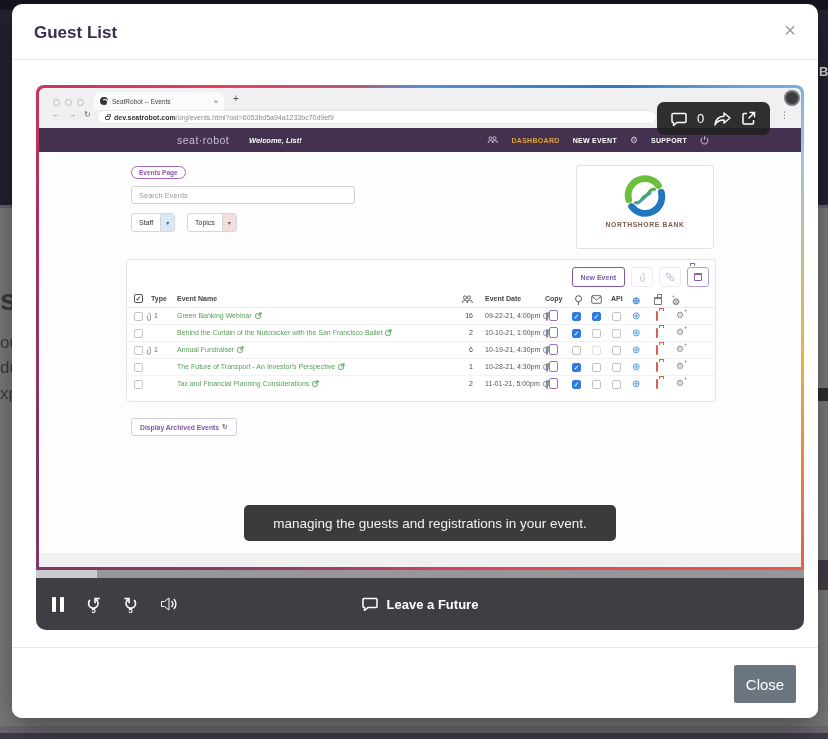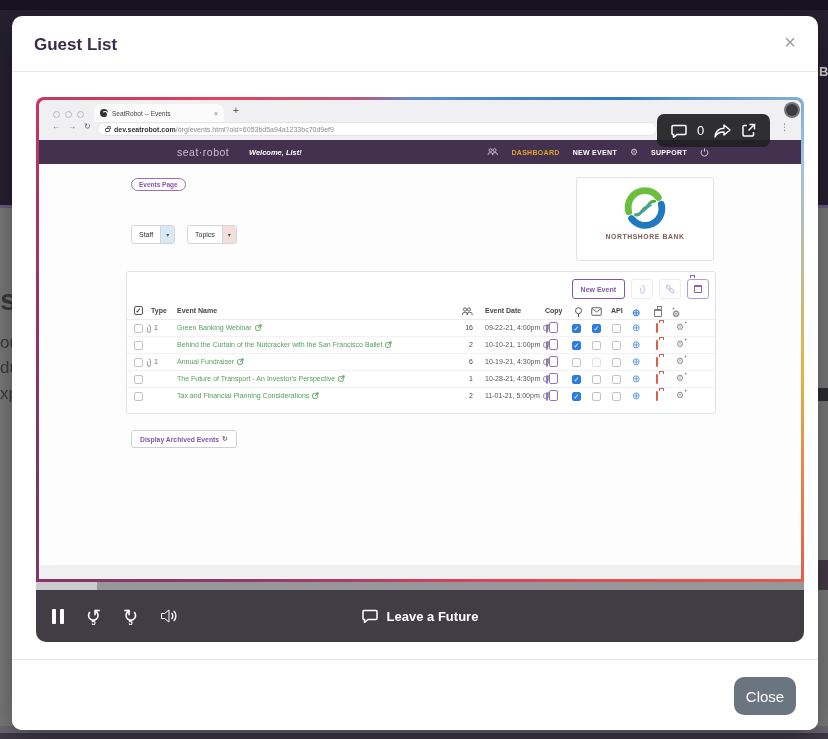--- a/index.html
+++ b/index.html
@@ -15,29 +15,29 @@
   .bg-frag { position:absolute; color:#3c3c40; z-index:1; }
   .frag-st { left:0; top:283px; font-size:30px; font-weight:bold; }
   .frag-ou { left:0; top:333px; font-size:17px; }
   .frag-du { left:0; top:358px; font-size:17px; }
   .frag-xp { left:0; top:384px; font-size:17px; }
   .frag-B  { left:819px; top:64px; font-size:13px; font-weight:bold; color:#d8d8dc; }
   .bg-rblock1 { position:absolute; left:818px; top:388px; width:10px; height:13px; background:#2f2f31; }
   .bg-rblock2 { position:absolute; left:818px; top:560px; width:10px; height:30px; background:#473c49; }
 
   
-  .modal { position:absolute; left:12px; top:16px; width:806px; height:714px; background:#fff;
+  .modal { position:absolute; left:12px; top:4px; width:806px; height:714px; background:#fff;
            border-radius:10px; box-shadow:0 12px 34px rgba(0,0,0,.4); z-index:5; }
   .modal-header { position:relative; height:56px; border-bottom:1px solid #e8e8ec; }
   .modal-title { position:absolute; left:22px; top:19px; font-size:17px; font-weight:bold; color:#3a2d4f; }
   .modal-close { position:absolute; right:22px; top:16px; font-size:20px; color:#9b9ba3; cursor:pointer; line-height:1; }
   .modal-footer { position:absolute; left:0; top:643px; width:806px; height:71px; border-top:1px solid #e7e7ea;
                   border-radius:0 0 10px 10px; background:#fff; }
   .btn-close { position:absolute; right:22px; top:17px; width:62px; height:38px; background:#6b7580; color:#fff;
-               border:none; border-radius:10px; font-size:15px; font-family:inherit; cursor:pointer; }
+               border:none; border-radius:2px; font-size:15px; font-family:inherit; cursor:pointer; }
 
   
   .player { position:absolute; left:24px; top:81px; width:768px; height:545px; }
   .frame { position:absolute; left:0; top:0; width:768px; height:485px; padding:3px; border-radius:8px 8px 0 0;
            background:conic-gradient(from 0deg at 50% 50%,
              #5b8fd0 0deg, #2e7cc0 40deg, #9fc3e2 65deg, #e8b33c 95deg, #e2574c 125deg,
              #d8425c 170deg, #8e3a6e 215deg, #7a3564 250deg, #b03060 290deg, #e8415c 320deg,
              #b55a7a 345deg, #5b8fd0 360deg); }
   .screen { position:relative; width:762px; height:479px; background:#f4f4f5; border-radius:6px 6px 0 0; overflow:hidden; }
 
@@ -241,20 +241,21 @@
                     <path d="M2.6 1.8 a3.4 3.4 0 1 0 3.8 0"></path>
                     <line x1="4.5" y1="0.4" x2="4.5" y2="3.6"></line>
                   </g>
                 </svg>
             </span>
           </div>
         </div>
 
         <div class="page">
           <span class="badge">Events Page</span>
+          <input class="search" readonly="" placeholder="Search Events" style="">
           <div class="select sel-staff">
             <span class="sel-label">Staff</span>
             <span class="sel-caret caret-blue">▾</span>
           </div>
           <div class="select sel-topics">
             <span class="sel-label">Topics</span>
             <span class="sel-caret caret-pink">▾</span>
           </div>
 
           <div class="sponsor">
@@ -516,20 +517,21 @@
           <svg width="15" height="15" viewBox="0 0 15 15">
             <g fill="none" stroke="#fff" stroke-width="1.5">
               <path d="M6 2.5 H3 a1 1 0 0 0 -1 1 V12 a1 1 0 0 0 1 1 h8.5 a1 1 0 0 0 1 -1 V9"></path>
               <path d="M8.5 1.5 h5 v5 M13.2 1.8 L7.5 7.5"></path>
             </g>
           </svg>
         </span>
     </div>
     <span class="corner-dot"></span>
 
+    <div class="caption">managing the guests and registrations in your event.</div>
 
     <div class="seek">
       <div class="seek-played" style="width:8%"></div>
     </div>
 
     <div class="controls">
       <div class="ctl-left">
         <span class="ic-pause">
             <i></i>
             <i></i>

